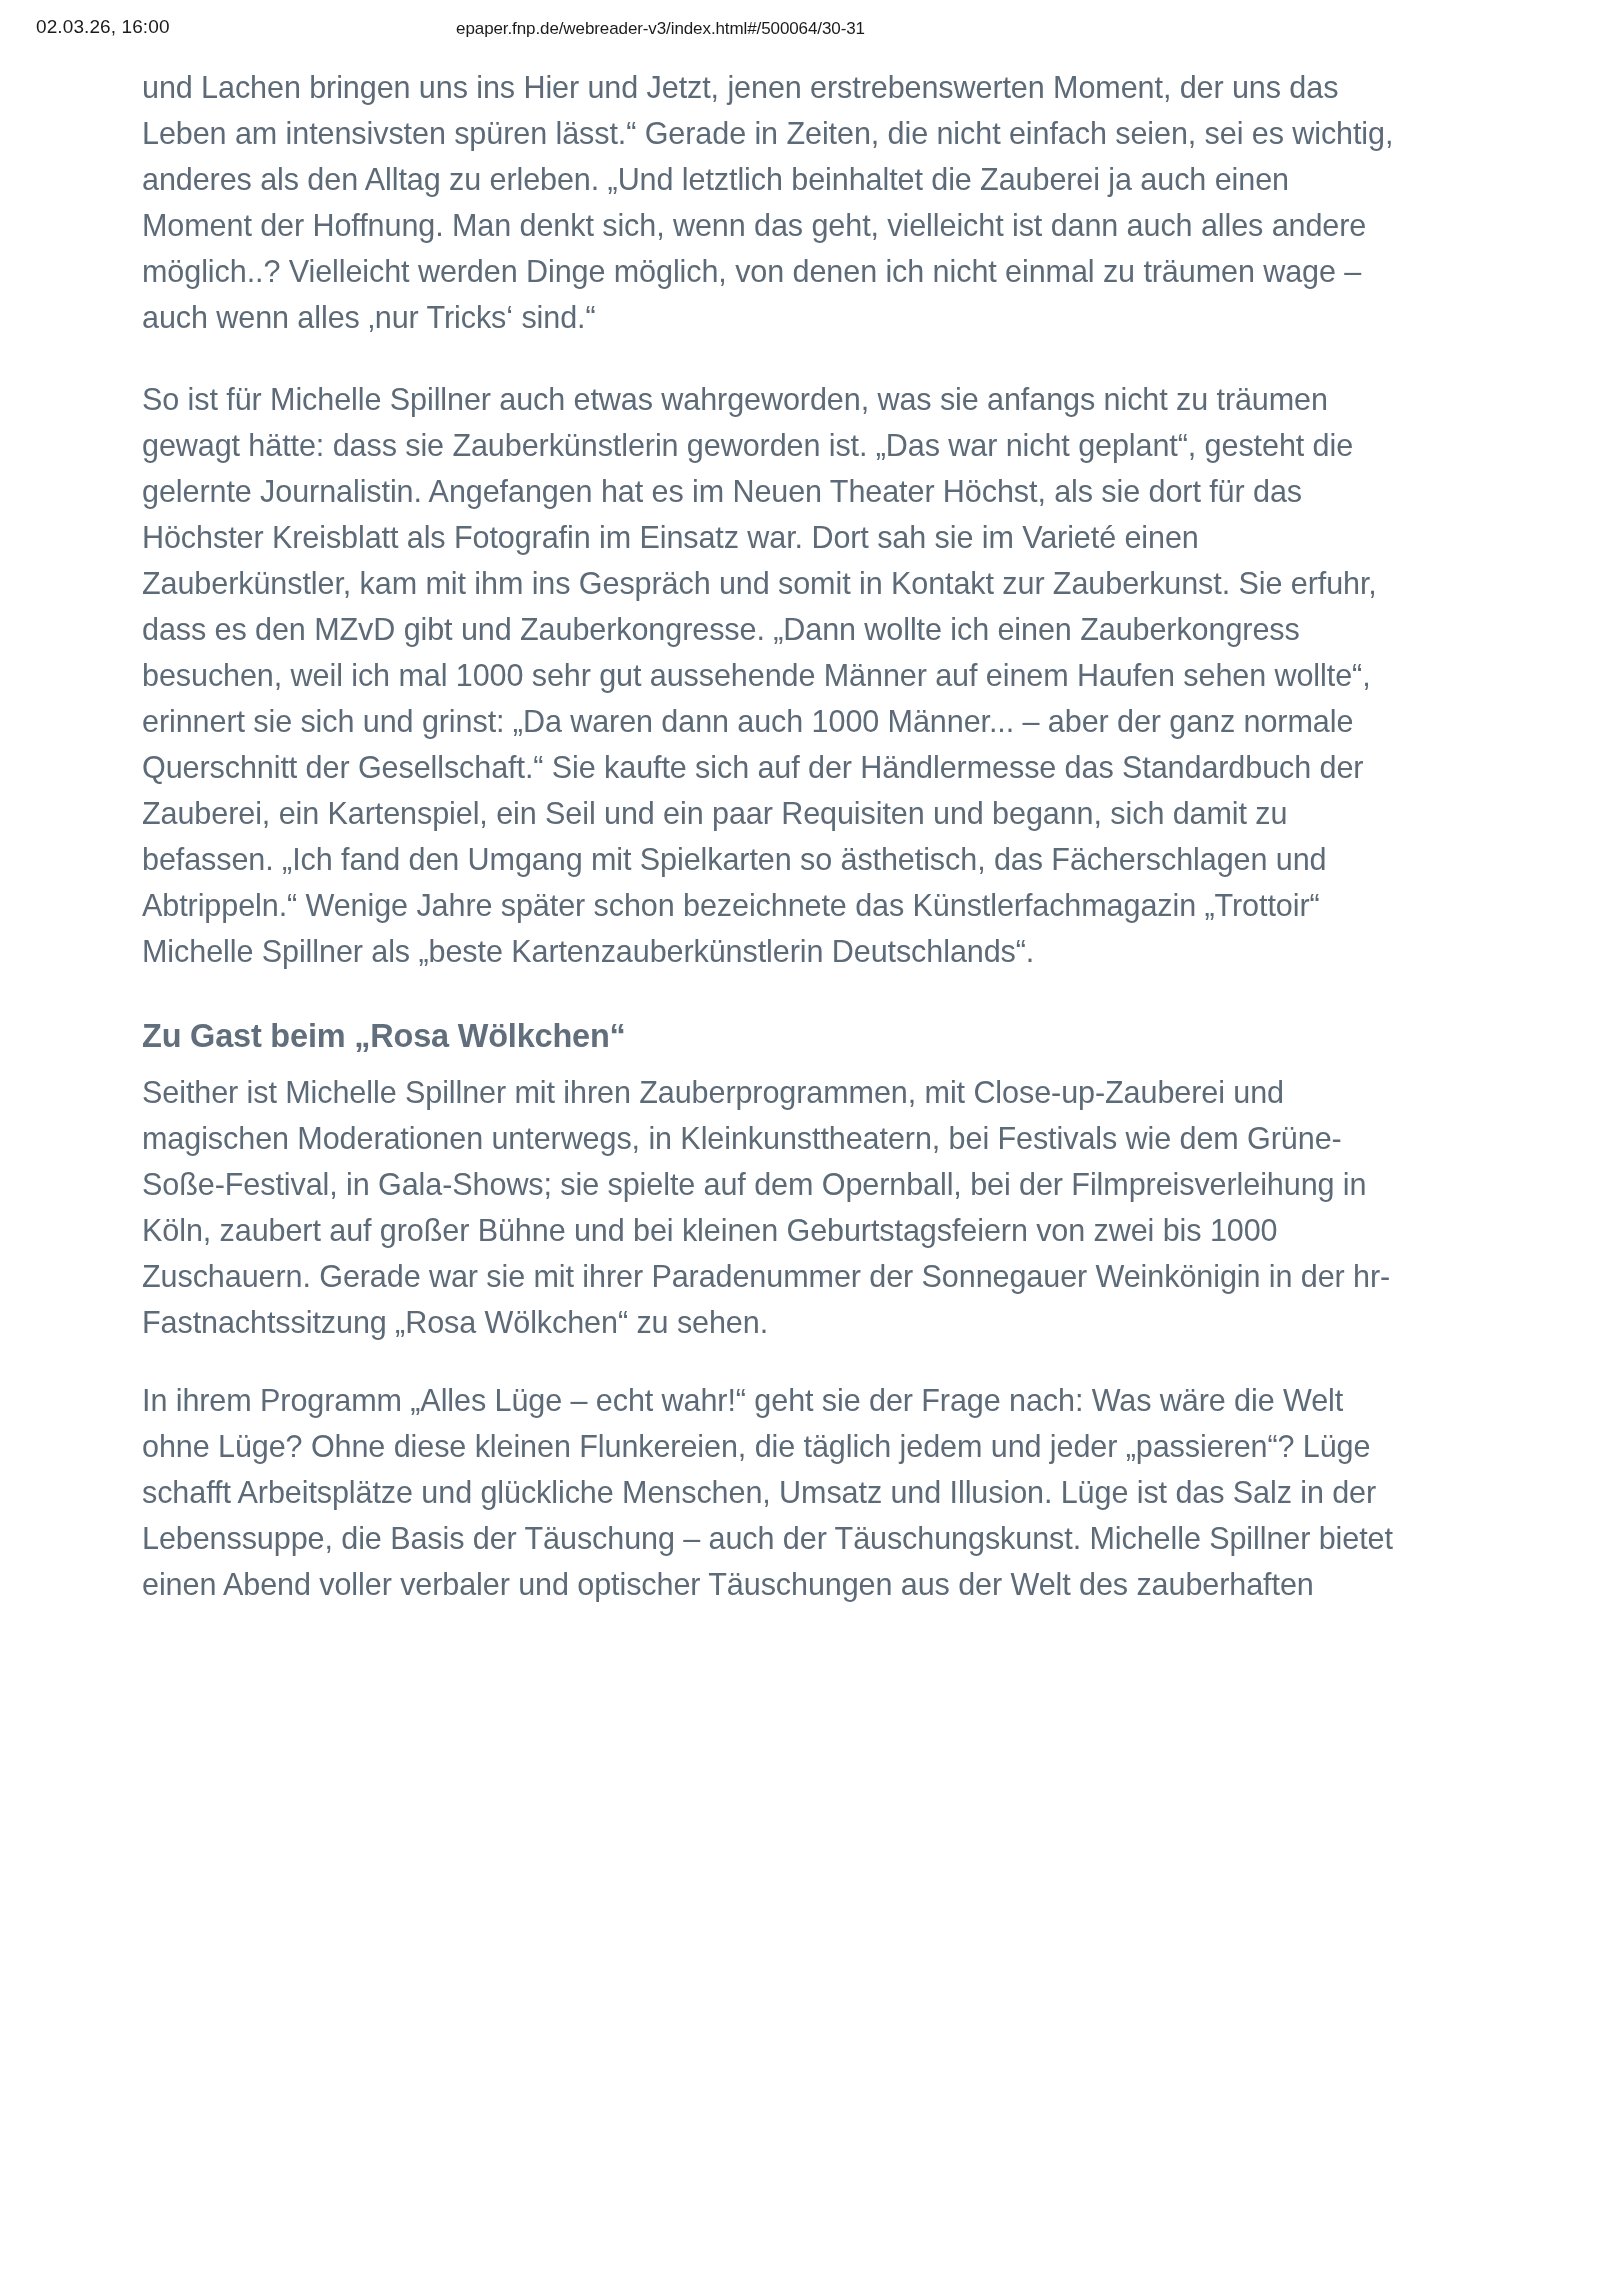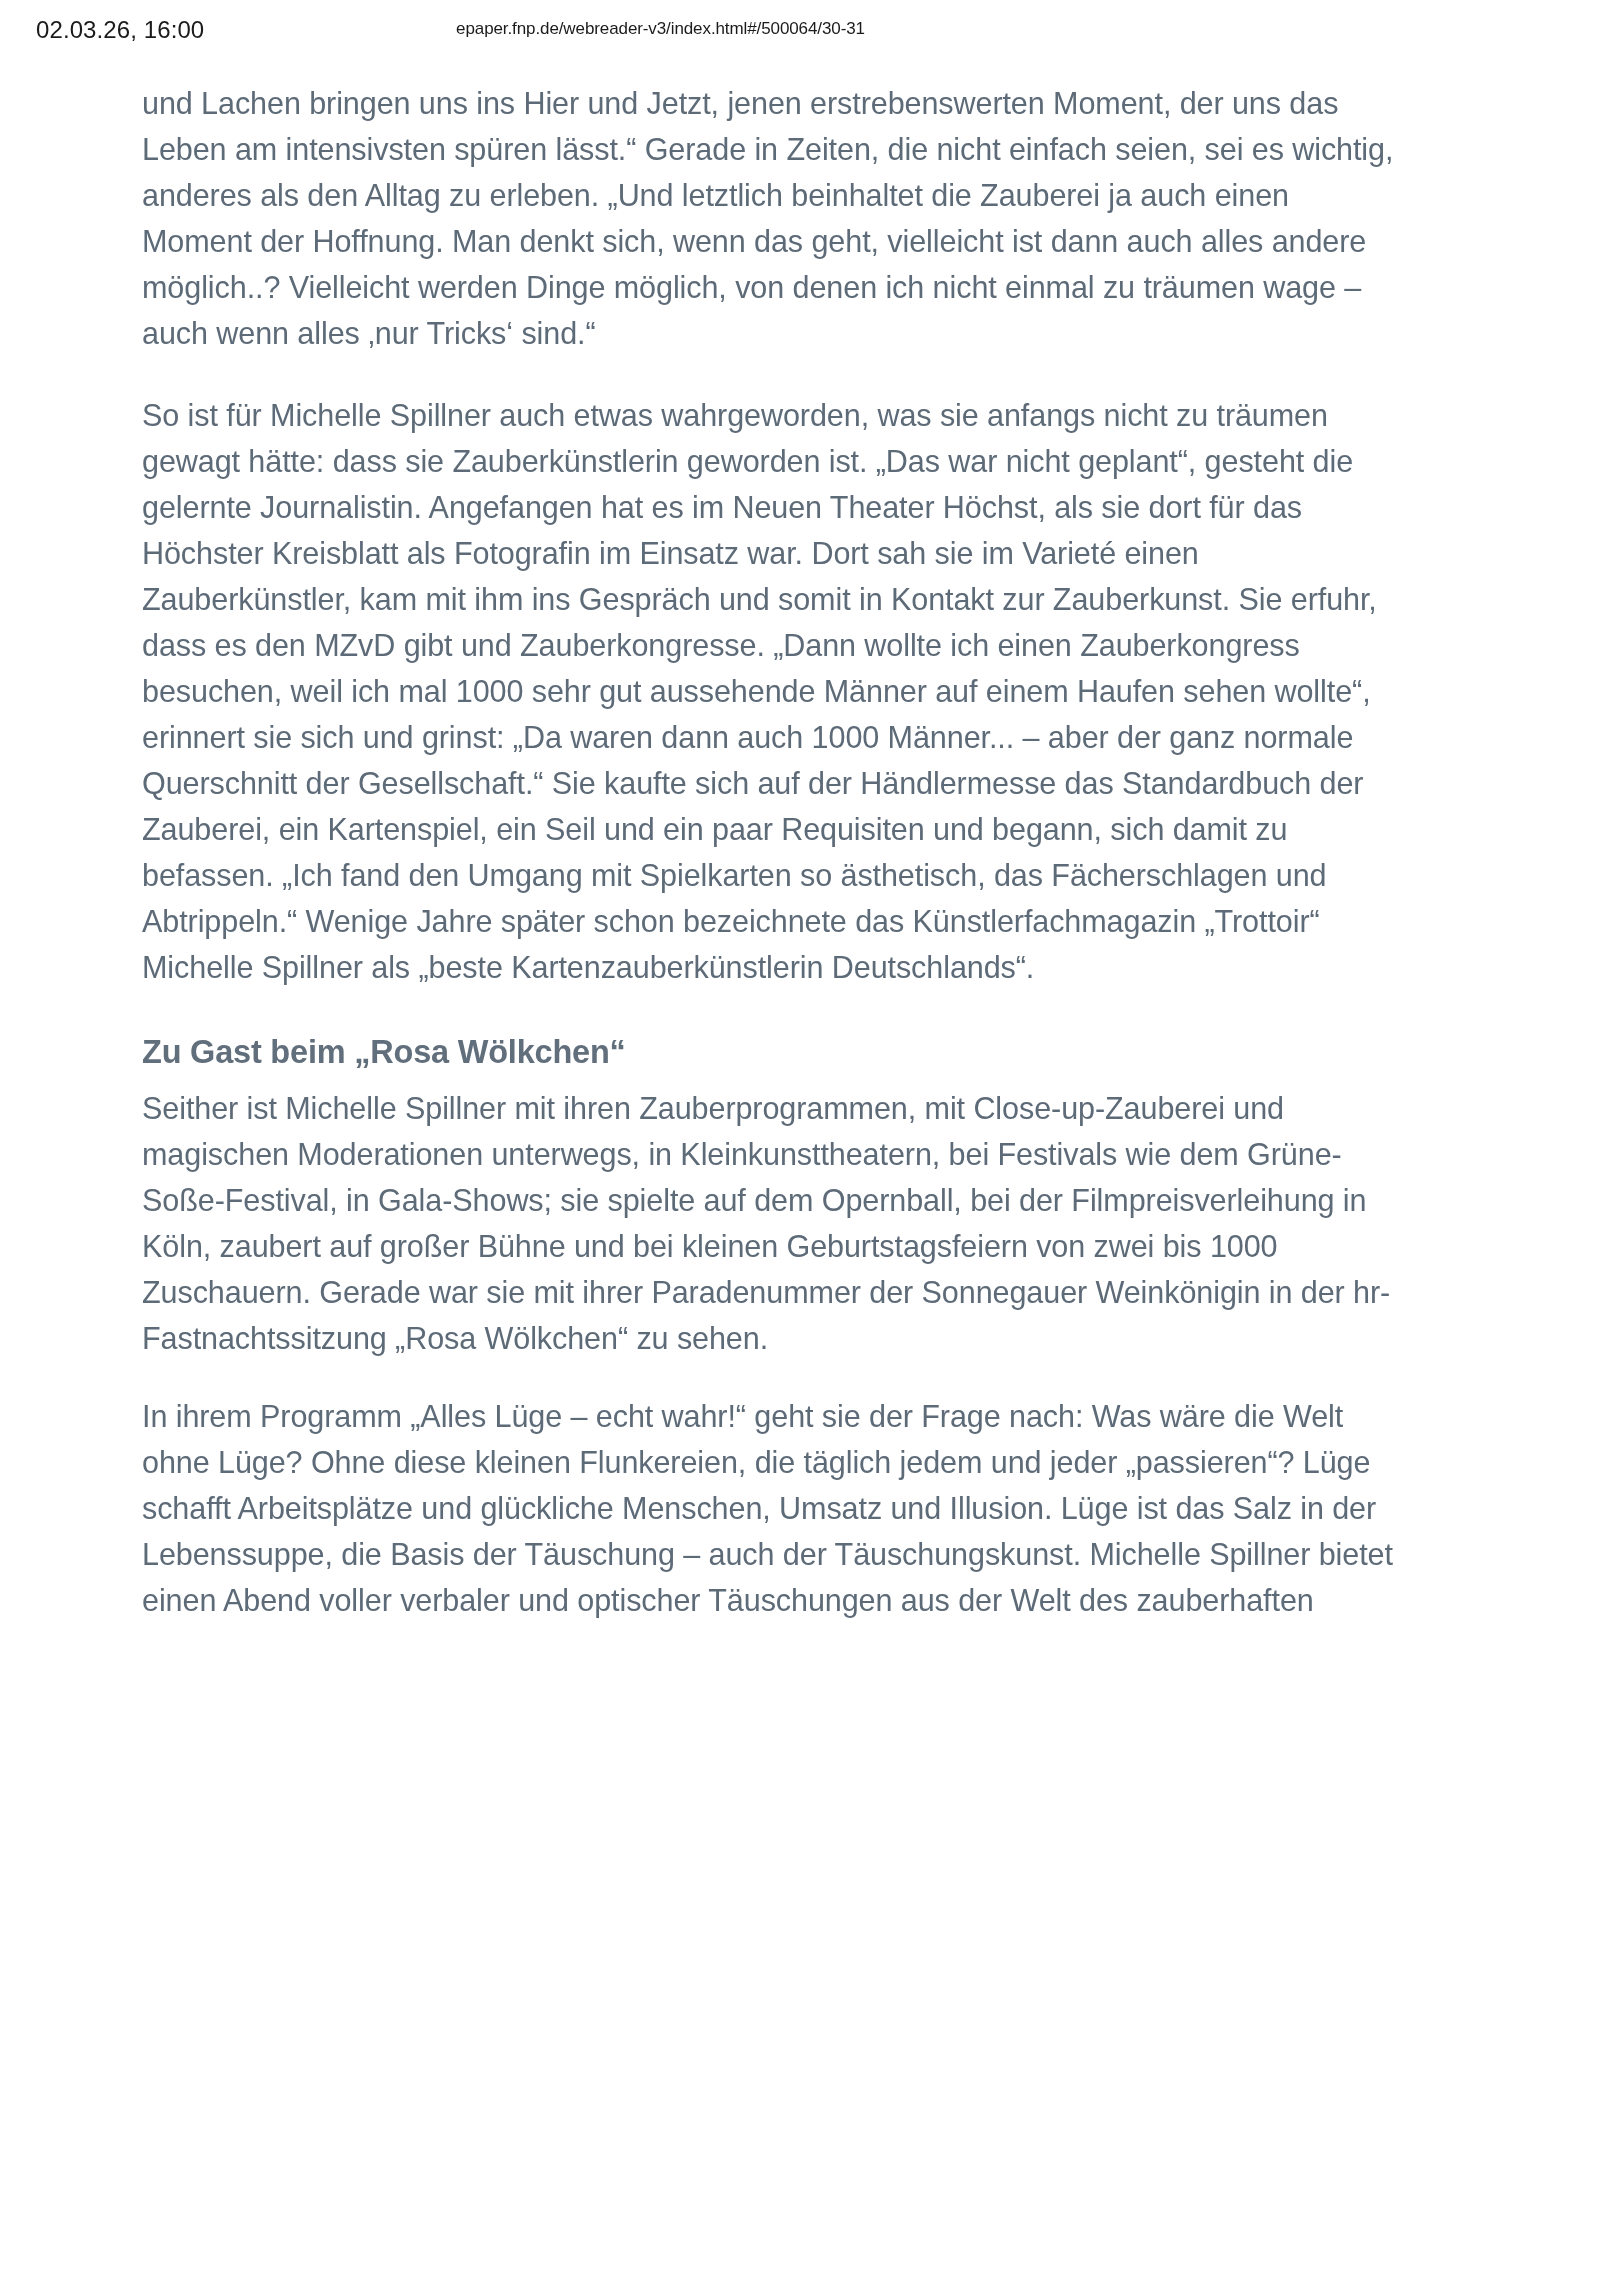--- a/index.html
+++ b/index.html
@@ -25,21 +25,21 @@
     top: 16px;
     left: 0;
     width: 1617px;
     height: 27px;
   }
   .print-header .ph-date {
     position: absolute;
     left: 36px;
     top: 0;
     font-family: "Liberation Sans", sans-serif;
-    font-size: 24px;
+    font-size: 19px;
     color: #1b1b1b;
     white-space: nowrap;
     letter-spacing: 0.1px;
   }
   .print-header .ph-url {
     position: absolute;
     left: 0;
     top: 2.7px;
     width: 1617px;
     text-align: center;
@@ -49,21 +49,21 @@
     white-space: nowrap;
     letter-spacing: -0.1px;
     
     transform: translateX(-148px);
   }
 
   
   .article {
     position: absolute;
     left: 142px;
-    top: 80px;
+    top: 64px;
     width: 1317px;
   }
 
   .article p {
     margin: 0 0 36px 0;
     font-family: "Liberation Sans", sans-serif;
     font-size: 32px;
     line-height: 46px;
     color: #5d6a77;
     font-weight: 400;

